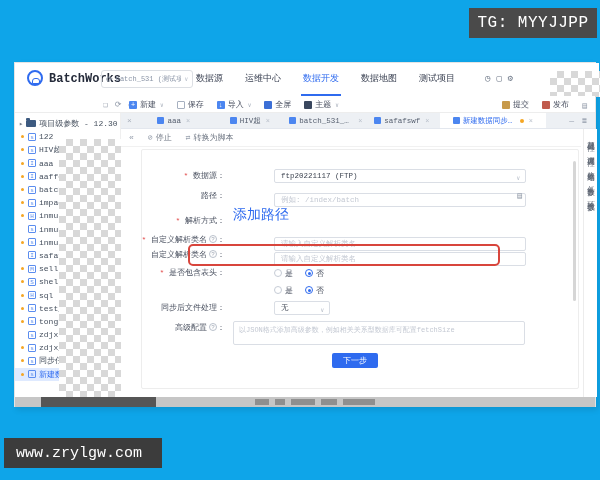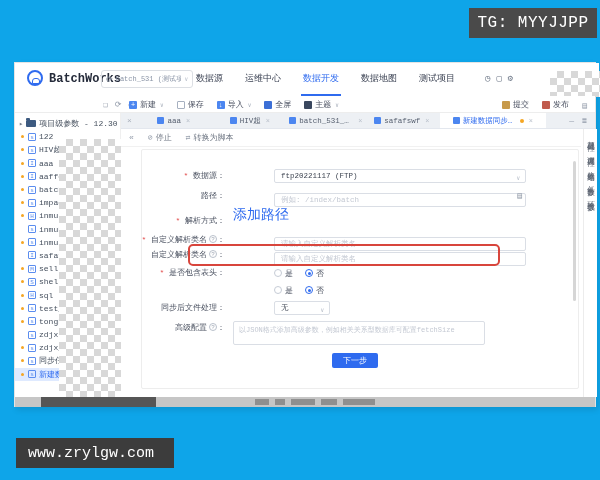--- a/index.html
+++ b/index.html
@@ -1,21 +1,21 @@
 <!DOCTYPE html>
 <html><head>
 <meta charset="utf-8">
 <style>
   html,body{margin:0;padding:0;background:#fff;}
   #canvas{position:relative;width:600px;height:480px;background:#0ea5e9;overflow:hidden;
     font-family:Liberation Mono, monospace;-webkit-font-smoothing:antialiased;}
   
   #top-badge{position:absolute;left:469px;top:8px;width:128px;height:30px;background:#4a4a4a;
     color:#fff;font-size:16px;display:flex;align-items:center;justify-content:center;letter-spacing:.5px;}
-  #bottom-badge{position:absolute;left:16px;top:438px;width:158px;height:30px;background:#3c3c3c;
+  #bottom-badge{position:absolute;left:4px;top:438px;width:158px;height:30px;background:#3c3c3c;
     color:#fff;font-size:15px;display:flex;align-items:center;padding-left:12px;box-sizing:border-box;}
   
   .app{position:absolute;left:14px;top:62px;width:582px;height:345px;background:#fff;
     border:1px solid #e4e4e4;box-shadow:2px 3px 6px rgba(0,0,0,.10);box-sizing:border-box;}
   .checker{background-color:#fff;background-image:
     linear-gradient(45deg,#d8d8d8 25%,transparent 25%,transparent 75%,#d8d8d8 75%),
     linear-gradient(45deg,#d8d8d8 25%,transparent 25%,transparent 75%,#d8d8d8 75%);
     background-size:14px 14px;background-position:0 0,7px 7px;}
   
   .hdr{position:absolute;left:4px;top:0;width:100%;height:33px;background:#fff;}
@@ -106,21 +106,21 @@
   .ficon{position:absolute;right:4px;top:2px;font-size:8px;color:#8b94a3;cursor:pointer;}
   .flink{position:absolute;left:112px;font-size:14px;color:#2f6bef;cursor:pointer;}
   .redbox{position:absolute;left:67px;top:97px;width:312px;height:22px;border:2px solid #d8453c;border-radius:5px;
     box-sizing:border-box;pointer-events:none;z-index:5;}
   .fradio{display:flex;gap:12px;align-items:center;height:14px;}
   .ropt{display:flex;align-items:center;gap:3px;font-size:8px;color:#4a5160;cursor:pointer;}
   .ropt .rc{width:8px;height:8px;border:1px solid #c6ccd6;border-radius:50%;box-sizing:border-box;position:relative;}
   .ropt.selected .rc{border-color:#2f6bef;}
   .ropt.selected .rc::after{content:"";position:absolute;left:1.5px;top:1.5px;width:3px;height:3px;border-radius:50%;background:#2f6bef;}
   .fselect.small{width:56px;}
-  .fta{position:absolute;left:112px;top:0;width:252px;height:24px;border:1px solid #dadee5;border-radius:2px;
+  .fta{position:absolute;left:112px;top:0;width:292px;height:24px;border:1px solid #dadee5;border-radius:2px;
     box-sizing:border-box;resize:none;font-size:7px;padding:3px 5px;color:#3c4350;font-family:inherit;}
   .nextbtn{position:absolute;left:211px;top:206px;width:46px;height:15px;background:#2f6bef;border-radius:2px;
     color:#fff;font-size:8px;display:flex;align-items:center;justify-content:center;cursor:pointer;}
   .vscroll{position:absolute;left:452px;top:14px;width:3px;height:140px;background:#d6d6d6;border-radius:2px;}
   
   .rstrip{position:absolute;left:568px;top:66px;width:14px;height:268px;background:#fff;border-left:1px solid #ececec;
     box-sizing:border-box;display:flex;flex-direction:column;align-items:center;gap:11px;padding-top:6px;}
   .vtab{writing-mode:vertical-rl;font-size:7.5px;color:#5b6370;letter-spacing:1px;cursor:pointer;}
   
   .taskbar{position:absolute;left:0;top:334px;width:100%;height:10px;background:#c6c6c6;}

